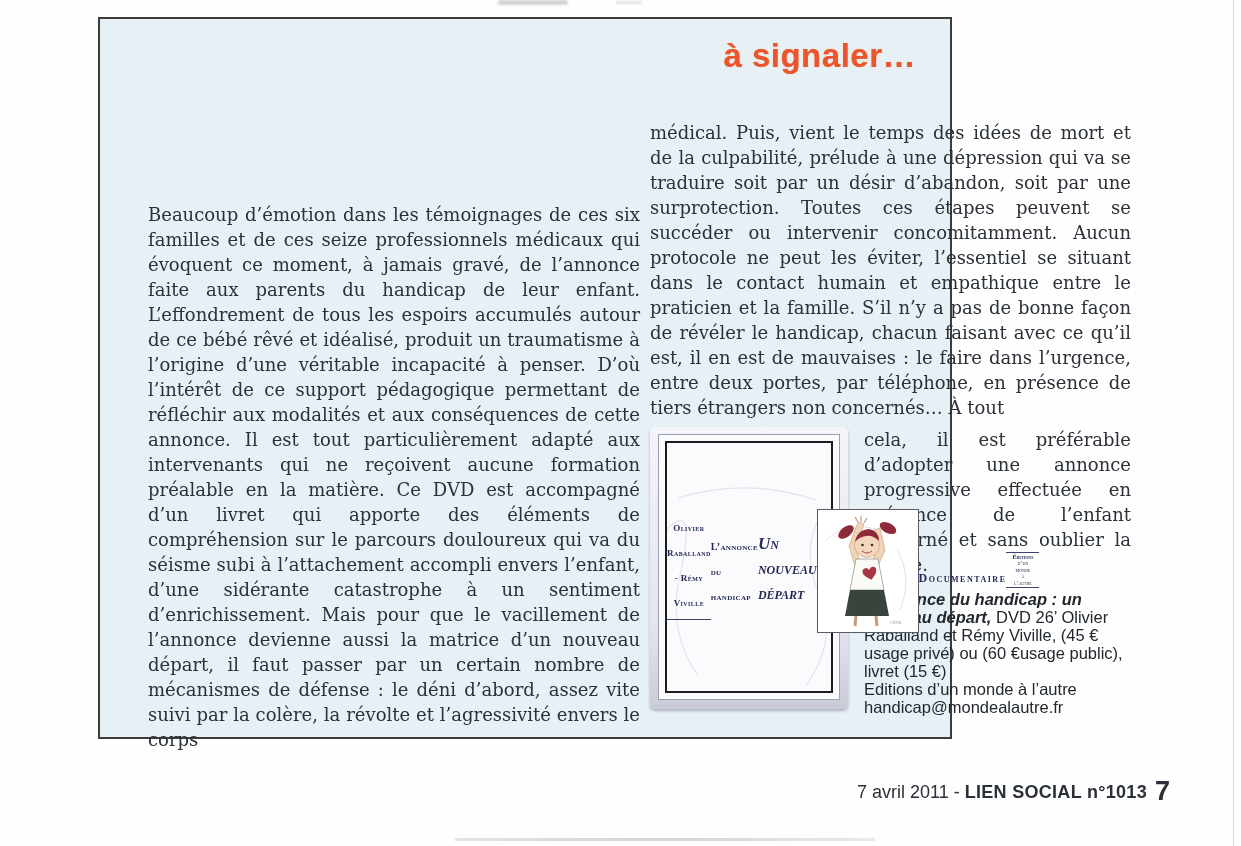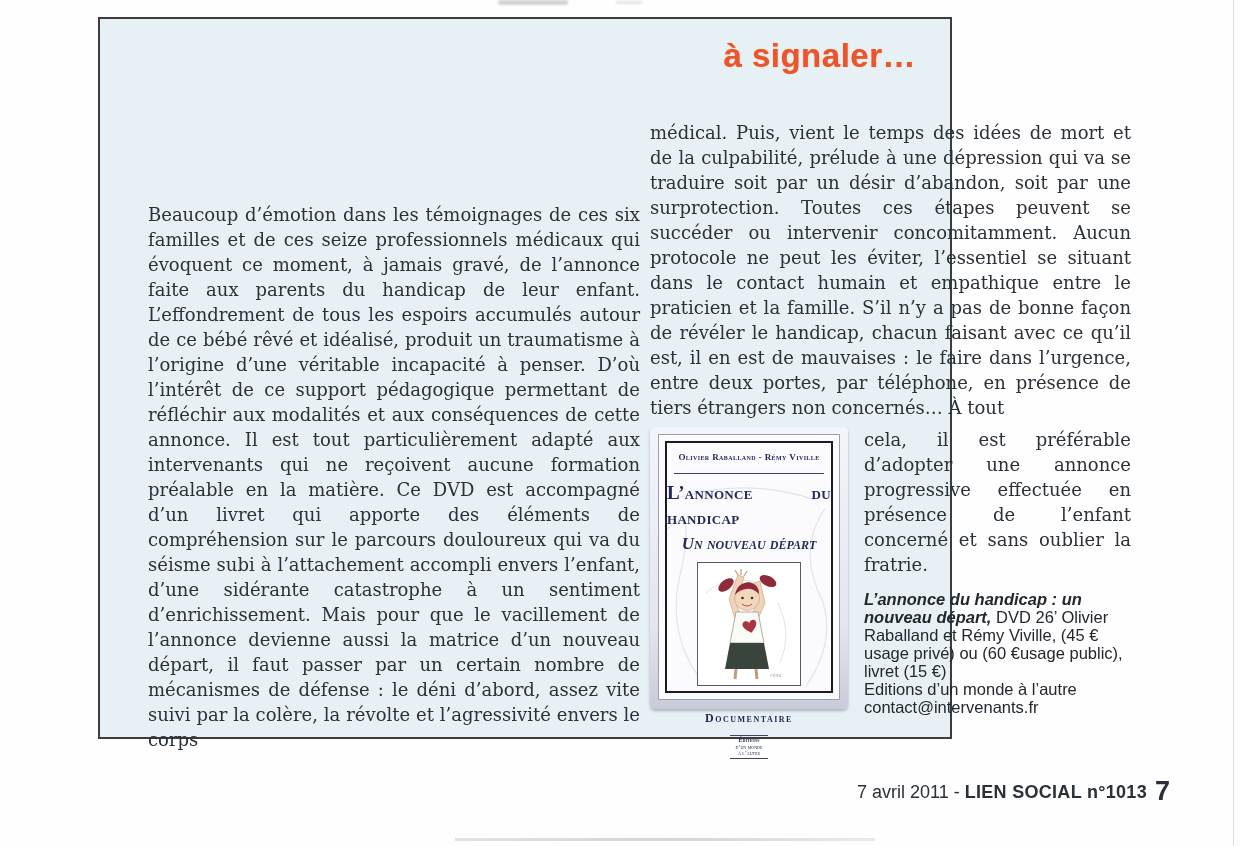--- a/index.html
+++ b/index.html
@@ -47,31 +47,31 @@
     border-radius:5px;padding:7px 8px 9px 8px;
     box-shadow:0 2px 3px rgba(60,70,90,.35);
   }
   .cover-inner{
     position:relative;background:#fbfbfe;border:1px solid #9aa0b4;
     padding:6px;height:252px;
   }
   .cover-sketch{position:absolute;left:0;top:0;width:100%;height:100%;}
   .cover-frame{
     position:relative;border:2px solid #1b1b26;height:100%;
-    box-sizing:border-box;display:flex;flex-direction:column;align-items:center;
+    box-sizing:border-box;display:flex;flex-direction:row;align-items:center;
     padding-top:2px;
   }
   .cover-authors{
     font-family:"Liberation Serif", serif;font-variant:small-caps;font-weight:bold;
     font-size:9px;letter-spacing:.4px;color:#222a55;
     width:92%;text-align:center;padding-bottom:3px;border-bottom:1px solid #3d4468;
   }
   .cover-title{
     font-family:"Liberation Serif", serif;font-variant:small-caps;font-weight:bold;
-    font-size:19px;color:#222a55;margin-top:6px;letter-spacing:.3px;
+    font-size:10px;color:#222a55;margin-top:6px;letter-spacing:.3px;
   }
   .cover-subtitle{
     font-family:"Liberation Serif", serif;font-variant:small-caps;font-weight:bold;font-style:italic;
     font-size:17px;color:#222a55;margin-top:1px;
   }
   .cover-art{
     margin-top:6px;width:102px;height:122px;background:#ffffff;
     border:1px solid #5a5a66;
   }
   .cover-genre{
@@ -170,21 +170,21 @@
                   <div>d’un monde</div>
                   <div>à l’autre</div>
                 </div>
               </div>
             </div>
           </div>
         </div>
 
         <div class="rc-side">
           <p>cela, il est préférable d’adopter une annonce progressive effectuée en présence de l’enfant concerné et sans oublier la fratrie.</p>
-          <p class="caption"><span class="cap-lead">L’annonce du handicap : un nouveau départ,</span><span> DVD 26’ Olivier Raballand et Rémy Viville, (45 € usage privé) ou (60 €usage public), livret (15 €)</span><br><span>Editions d’un monde à l’autre</span><br><span>contact@intervenants.fr</span></p>
+          <p class="caption"><span class="cap-lead">L’annonce du handicap : un nouveau départ,</span><span> DVD 26’ Olivier Raballand et Rémy Viville, (45 € usage privé) ou (60 €usage public), livret (15 €)</span><br><span>Editions d’un monde à l’autre</span><br><span>handicap@mondealautre.fr</span></p>
         </div>
 
       </div>
     </div>
   </div>
 
   <div class="footer"><span>7 avril 2011 - </span><span class="footer-mag">LIEN SOCIAL n°1013</span><span class="footer-page">7</span></div>
 
 </div>
 

